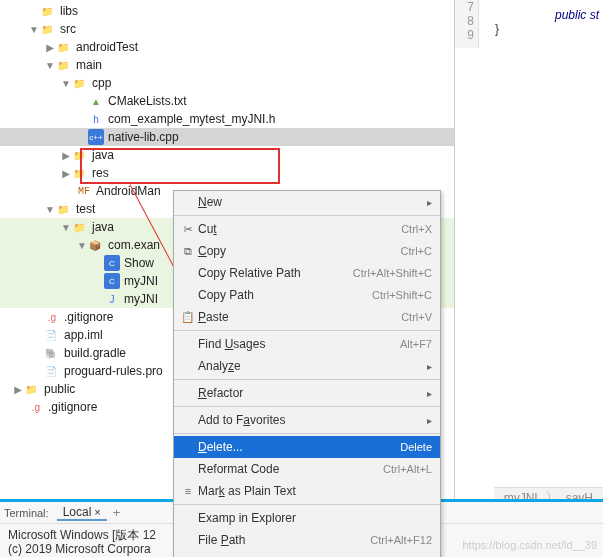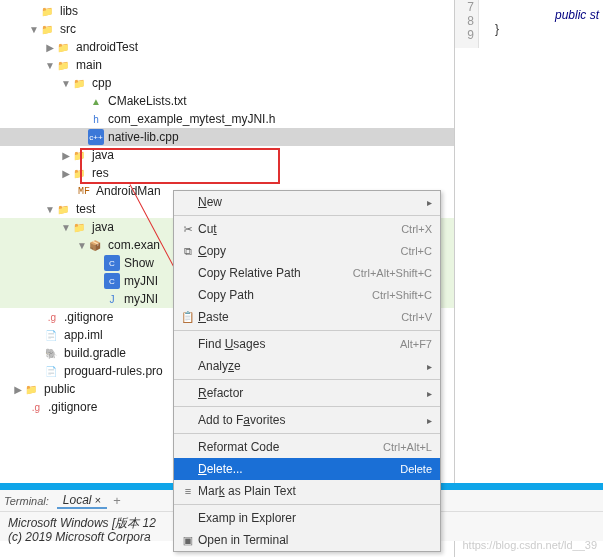--- a/index.html
+++ b/index.html
@@ -33,21 +33,21 @@
 .menu-label { flex: 1; }
 .menu-shortcut { color: #888; font-size: 11px; }
 .menu-item.hover .menu-shortcut { color: #fff; }
 .menu-sub { color: #666; font-size: 10px; }
 .menu-sep { height: 1px; background: #ccc; margin: 2px 0; }
 .right-panel { flex: 1; background: #fff; position: relative; }
 .gutter { position: absolute; left: 0; top: 0; width: 24px; background: #f4f4f4; border-right: 1px solid #e0e0e0; height: 48px; text-align: right; padding-right: 4px; color: #999; font-size: 11px; }
 .code-area { padding-left: 40px; padding-top: 8px; font-family: Consolas, monospace; color: #000080; font-style: italic; font-size: 12px; }
 .breadcrumb { position: absolute; bottom: 50px; right: 0; display: flex; align-items: center; height: 20px; background: #f2f2f2; border-top: 1px solid #ddd; padding: 0 6px; font-size: 11px; color: #555; }
 .breadcrumb span { margin: 0 4px; color: #888; }
-.bottom-bar { position: absolute; bottom: 16px; left: 0; right: 0; height: 58px; border-top: 7px solid #0ea5e9; background: #f7f7f7; font-style: italic; }
+.bottom-bar { position: absolute; bottom: 0; left: 0; right: 0; height: 58px; border-top: 3px solid #0ea5e9; background: #f7f7f7; }
 .terminal-tabs { display: flex; align-items: center; height: 22px; border-bottom: 1px solid #ddd; padding-left: 4px; }
 .terminal-tabs .tlabel { font-size: 11px; color: #555; margin-right: 8px; }
 .terminal-tabs .ttab { font-size: 11px; color: #333; padding: 0 6px; border-bottom: 2px solid #5b9bd5; }
 .terminal-tabs .tadd { color: #888; margin-left: 6px; font-size: 13px; }
 .terminal-body { padding: 4px 8px; font-family: Consolas, monospace; font-size: 11px; color: #333; line-height: 14px; }
 .watermark { position: absolute; right: 6px; bottom: 6px; color: #ccc; font-size: 11px; z-index: 50; text-align: right; }
 u { text-decoration: underline; }
 </style>
 </head>
 <body>
@@ -224,38 +224,43 @@
       <span class="menu-label"><u>R</u>efactor</span>
       <span class="menu-sub">▸</span>
     </div>
   <div class="menu-sep"></div>
   <div class="menu-item">
       <span class="menu-icon"></span>
       <span class="menu-label">Add to F<u>a</u>vorites</span>
       <span class="menu-sub">▸</span>
     </div>
   <div class="menu-sep"></div>
+  <div class="menu-item hover">
+      <span class="menu-icon"></span>
+      <span class="menu-label"><u>D</u>elete...</span>
+      <span class="menu-shortcut">Delete</span>
+    </div>
   <div class="menu-item">
       <span class="menu-icon"></span>
       <span class="menu-label">Reformat Code</span>
       <span class="menu-shortcut">Ctrl+Alt+L</span>
     </div>
-  <div class="menu-item hover">
-      <span class="menu-icon"></span>
-      <span class="menu-label"><u>D</u>elete...</span>
-      <span class="menu-shortcut">Delete</span>
-    </div>
   <div class="menu-item">
       <span class="menu-icon">≡</span>
       <span class="menu-label">Mar<u>k</u> as Plain Text</span>
     </div>
   <div class="menu-sep"></div>
   <div class="menu-item">
       <span class="menu-icon"></span>
       <span class="menu-label">Examp in Explorer</span>
+    </div>
+  <div class="menu-item">
+      <span class="menu-icon"></span>
+      <span class="menu-label">File <u>P</u>ath</span>
+      <span class="menu-shortcut">Ctrl+Alt+F12</span>
     </div>
   <div class="menu-item">
       <span class="menu-icon">▣</span>
       <span class="menu-label">Open in Terminal</span>
     </div>
 
 </div>
 
 <div class="redbox" style="left:80px; top:148px; width:200px; height:36px"></div>
 <div class="redbox" style="left:175px; top:434px; width:264px; height:30px"></div>

